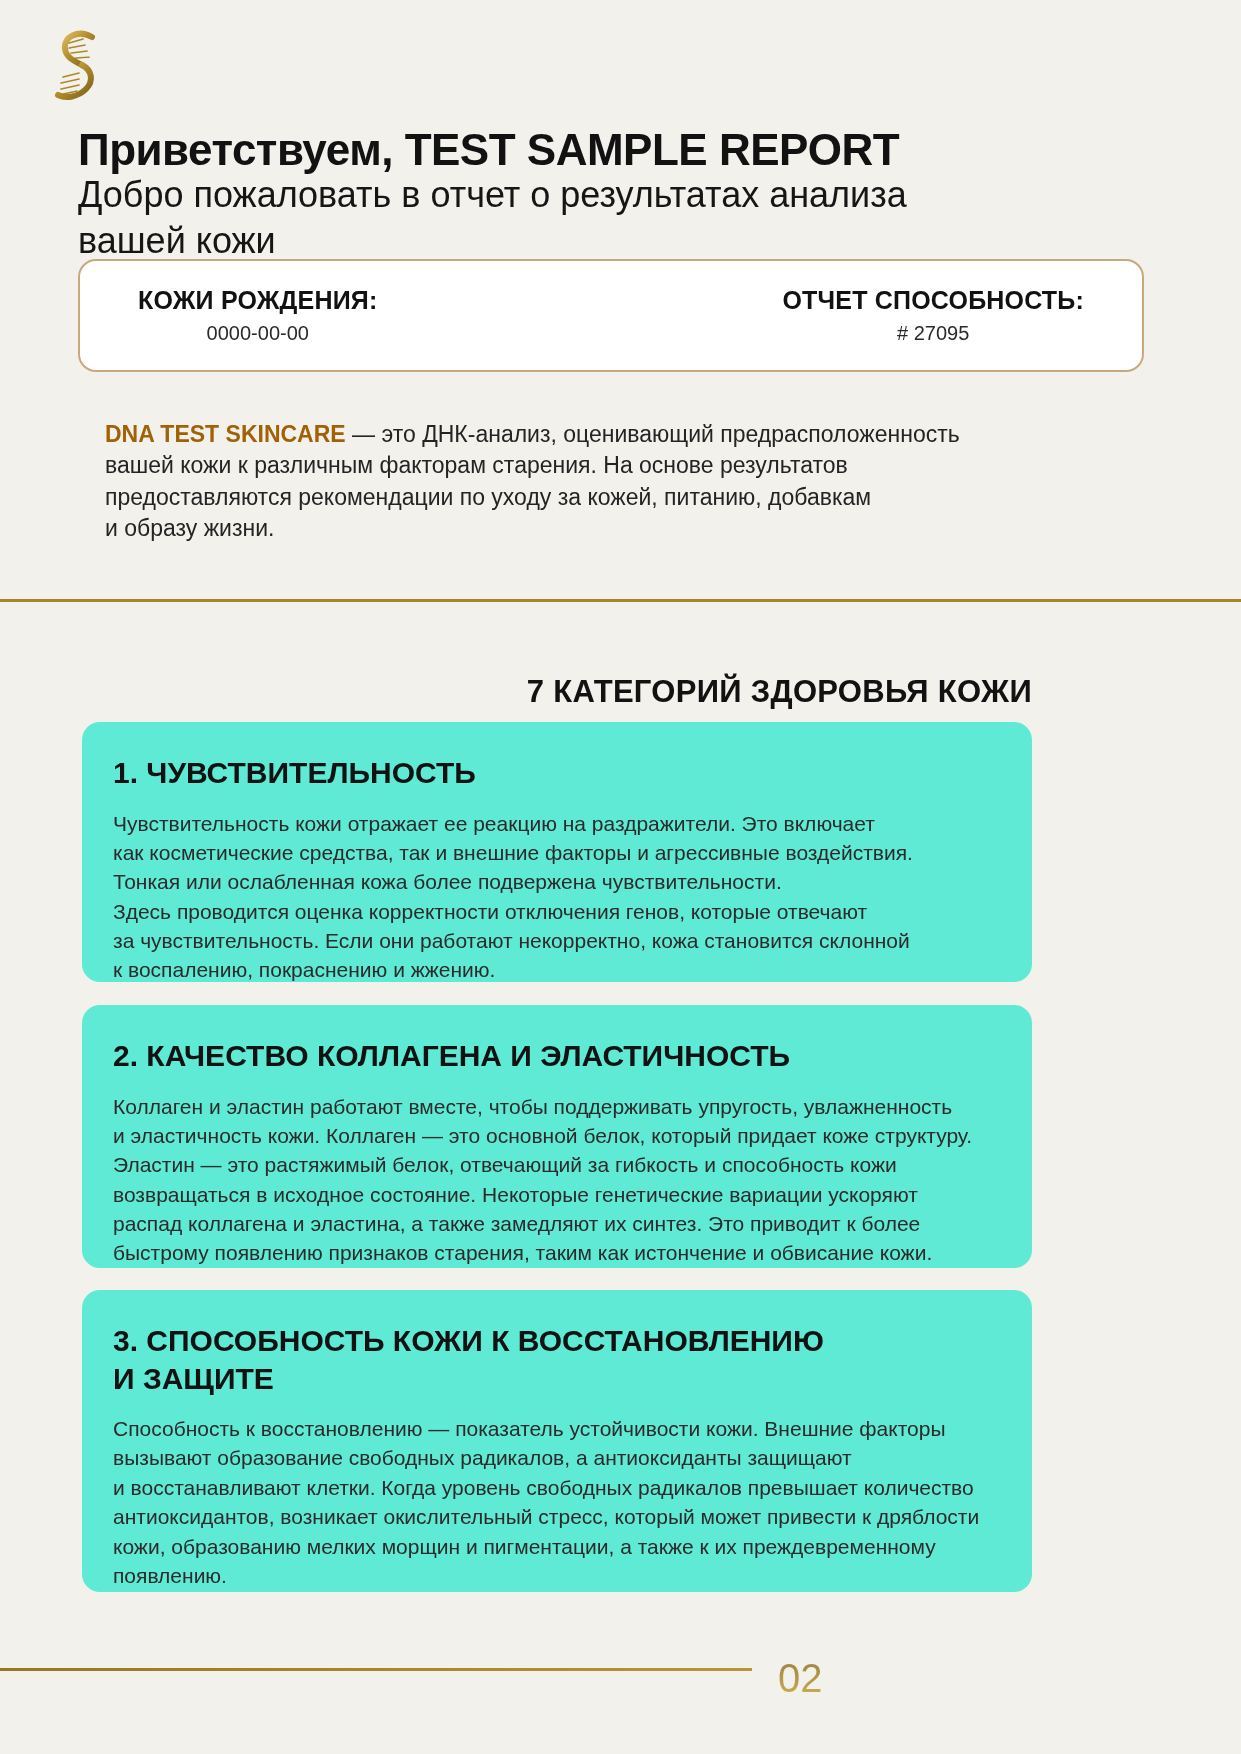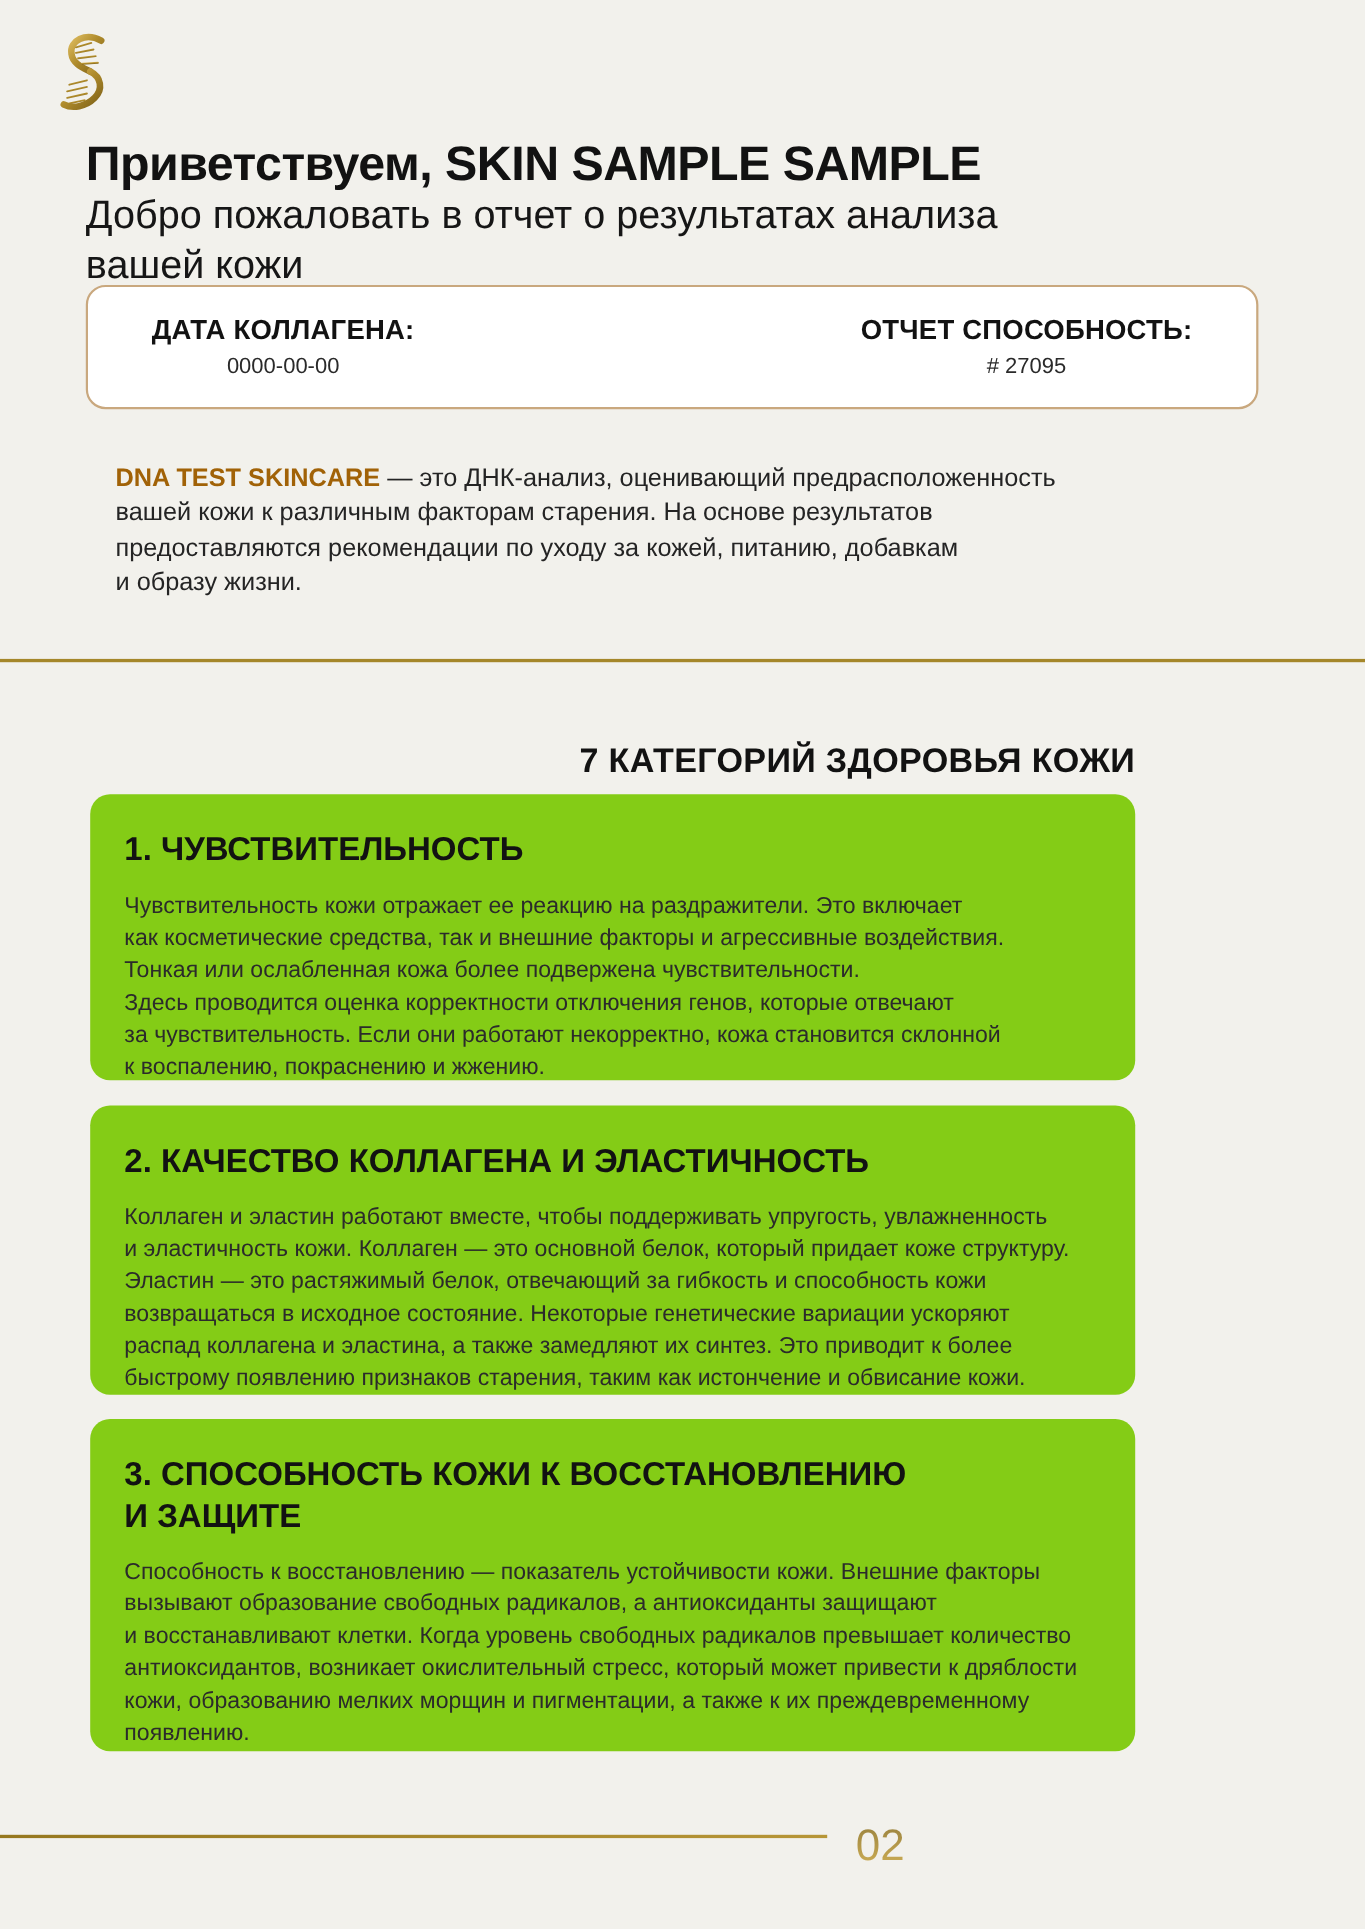--- a/index.html
+++ b/index.html
@@ -95,21 +95,21 @@
     font-size: 31px;
     font-weight: 800;
     letter-spacing: 0.3px;
     color: #121212;
   }
   .card {
     position: absolute;
     left: 82px;
     width: 950px;
     box-sizing: border-box;
-    background: #84cc16;
+    background: #5eead4;
     border-radius: 18px;
     padding: 32px 30px 30px 31px;
   }
   .card-1 { top: 722px; height: 260px; }
   .card-2 { top: 1005px; height: 263px; }
   .card-3 { top: 1290px; height: 302px; }
   .card-title {
     font-size: 30px;
     font-weight: 800;
     color: #121212;
@@ -165,28 +165,28 @@
       <path d="M23 25 L39 23"></path>
       <path d="M27 30 L41 29"></path>
       <path d="M15 49 L31 45"></path>
       <path d="M13 55 L31 51"></path>
       <path d="M13 61 L31 57"></path>
       <path d="M15 66 L29 63"></path>
     </g>
   </svg>
 </div>
 
-<h1 class="title">Приветствуем, SKIN SAMPLE SAMPLE</h1>
+<h1 class="title">Приветствуем, TEST SAMPLE REPORT</h1>
 
 <div class="subtitle">Добро пожаловать в отчет о результатах анализа
 вашей кожи</div>
 
 <div class="info-box">
   <div class="info-field">
-    <div class="info-label">ДАТА КОЛЛАГЕНА:</div>
+    <div class="info-label">КОЖИ РОЖДЕНИЯ:</div>
     <div class="info-value">0000-00-00</div>
   </div>
   <div class="info-field">
     <div class="info-label">ОТЧЕТ СПОСОБНОСТЬ:</div>
     <div class="info-value"># 27095</div>
   </div>
 </div>
 
 <p class="intro"><span class="lead">DNA TEST SKINCARE</span> <span>— это ДНК-анализ, оценивающий предрасположенность
 вашей кожи к различным факторам старения. На основе результатов

